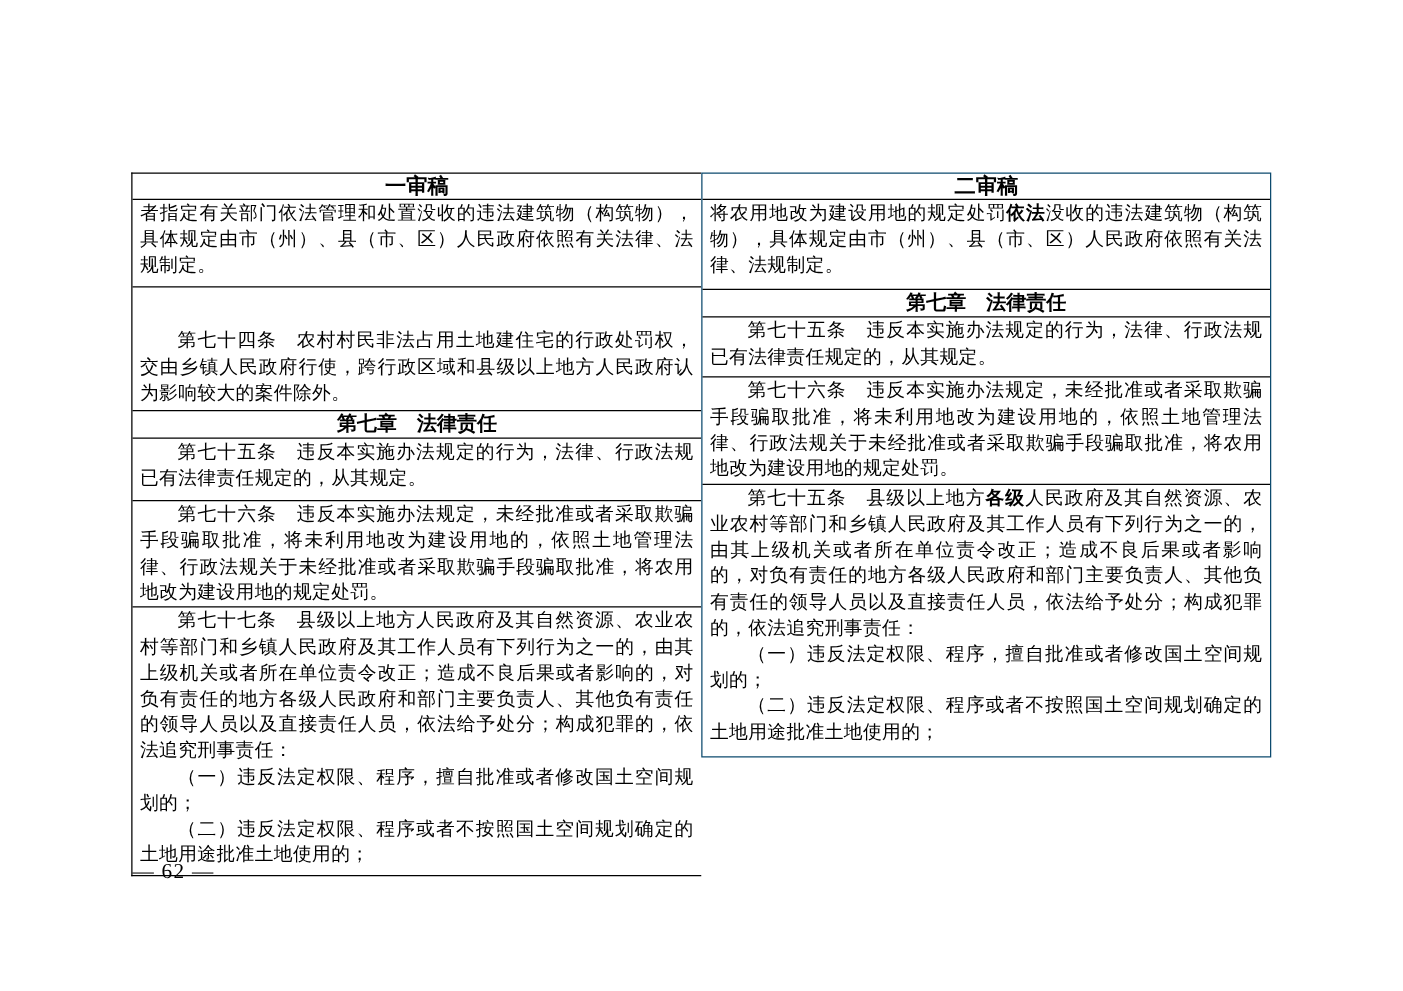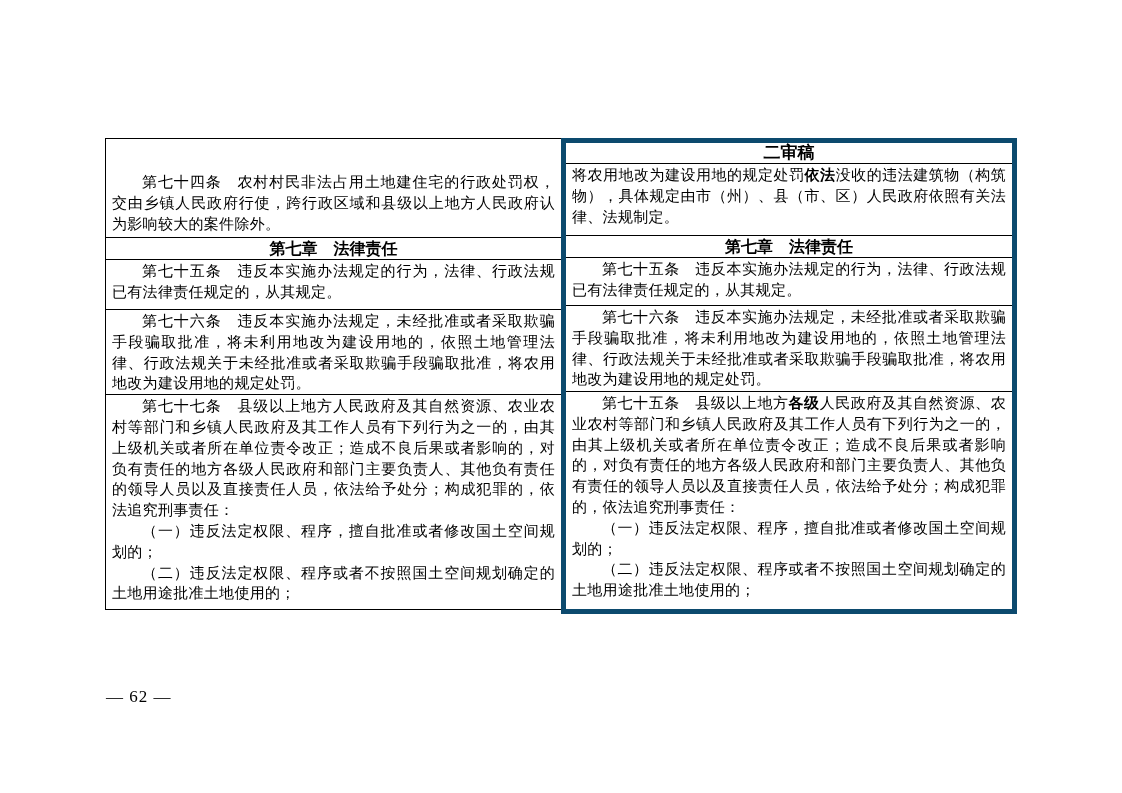--- a/index.html
+++ b/index.html
@@ -22,21 +22,21 @@
     width: 912px;
     display: flex;
     align-items: flex-start;
   }
   .col {
     width: 456px;
     box-sizing: border-box;
     background: #ffffff;
   }
   .col.c0 { border: 1px solid #000; border-right: none; }
-  .col.c1 { border: 5px solid #0c4a6e; }
+  .col.c1 { border: 1px solid #0c4a6e; }
   .cell {
     box-sizing: border-box;
     border-bottom: 1px solid #000;
     padding: 1px 6px 0 6px;
     overflow: hidden;
   }
   .cell.last { border-bottom: none; }
   .cell.head, .cell.chapter {
     text-align: center;
     font-weight: 700;
@@ -79,20 +79,24 @@
   }
 </style>
 </head>
 <body>
 
 <div class="page">
 
   <div class="cmp-table">
 
     <div class="col c0">
+      <div class="cell head h0">一审稿</div>
+      <div class="cell h1">
+          <p class="para"><span class="">者指定有关部门依法管理和处置没收的违法建筑物（构筑物），具体规定由市（州）、县（市、区）人民政府依照有关法律、法规制定。</span></p>
+        </div>
       <div class="cell h2">
           <p class="para indent"><span class="">第七十四条　农村村民非法占用土地建住宅的行政处罚权，交由乡镇人民政府行使，跨行政区域和县级以上地方人民政府认为影响较大的案件除外。</span></p>
         </div>
       <div class="cell chapter h3">第七章　法律责任</div>
       <div class="cell h4">
           <p class="para indent"><span class="">第七十五条　违反本实施办法规定的行为，法律、行政法规已有法律责任规定的，从其规定。</span></p>
         </div>
       <div class="cell h5">
           <p class="para indent"><span class="">第七十六条　违反本实施办法规定，未经批准或者采取欺骗手段骗取批准，将未利用地改为建设用地的，依照土地管理法律、行政法规关于未经批准或者采取欺骗手段骗取批准，将农用地改为建设用地的规定处罚。</span></p>
         </div>

